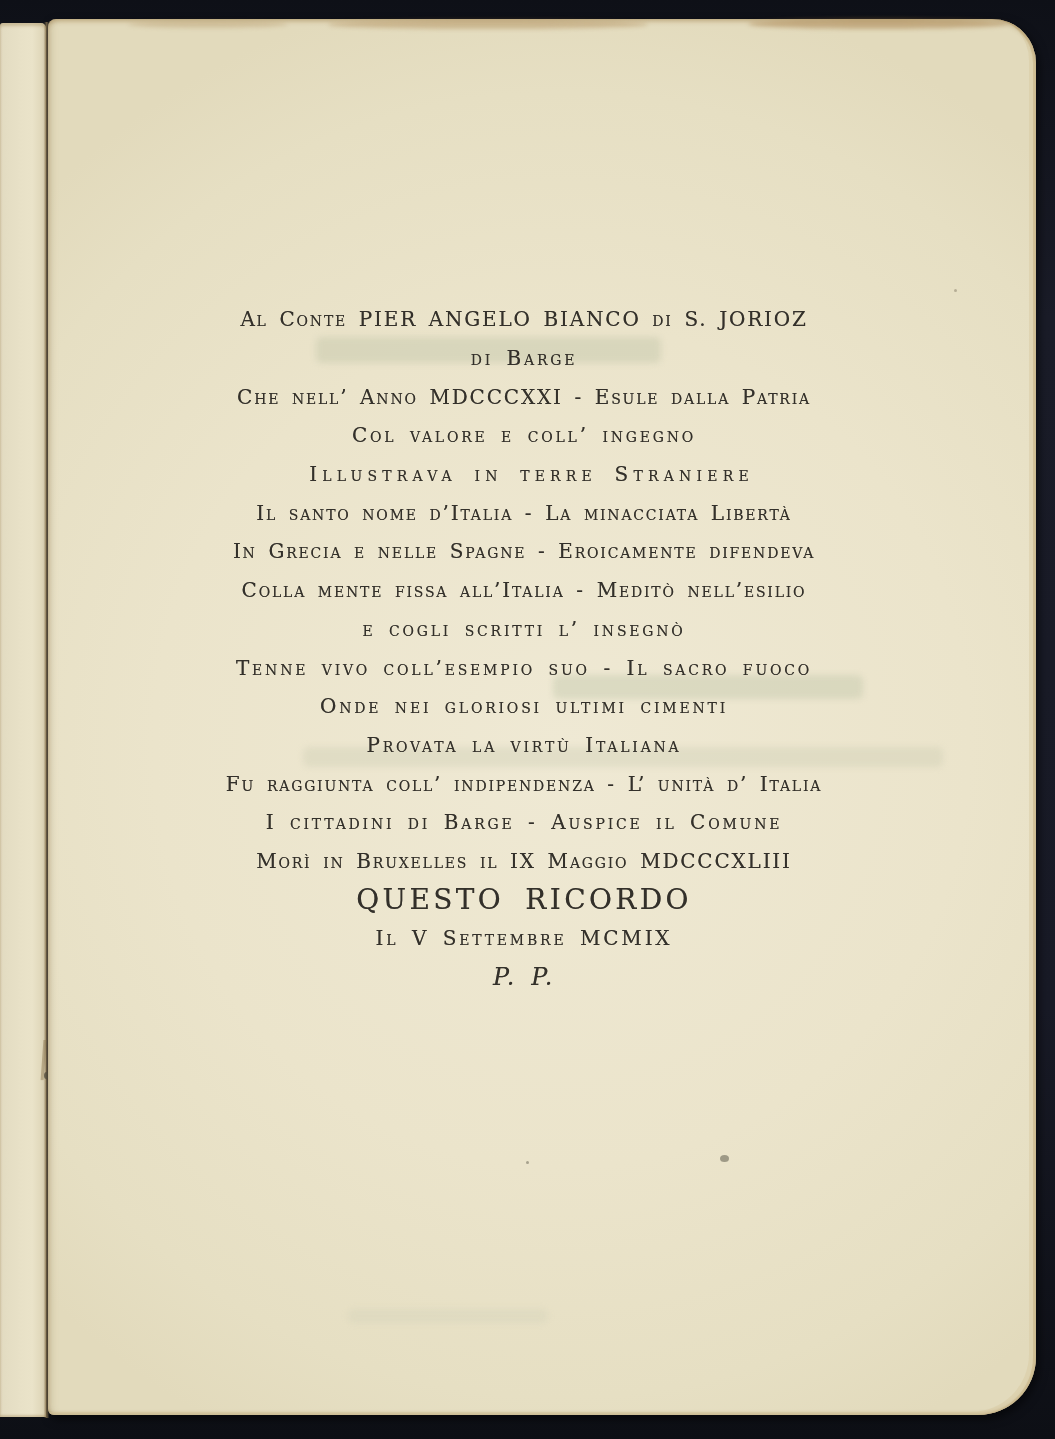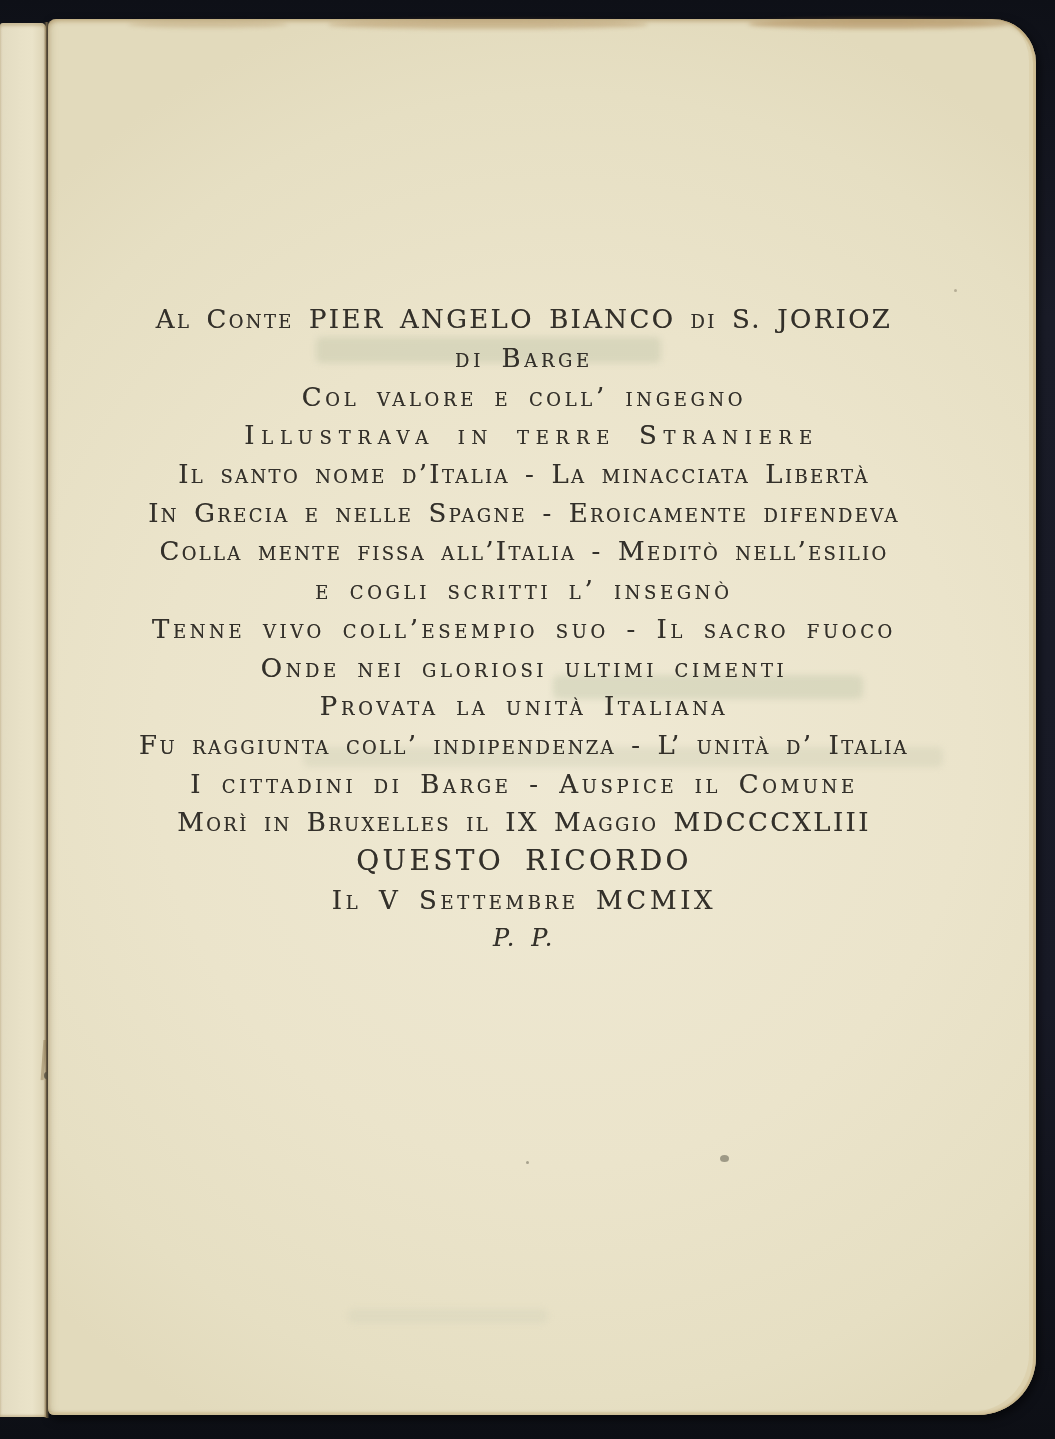--- a/index.html
+++ b/index.html
@@ -62,21 +62,21 @@
   .speck.k2{left:478px;top:1142px;width:3px;height:3px;background:rgba(100,96,80,.5);}
   .speck.k3{left:906px;top:270px;width:3px;height:3px;background:rgba(110,100,80,.4);}
   
   .dedication{
     position:absolute;left:0;top:281px;width:952px;
     color:#33302a;
     text-shadow:0 0 .5px rgba(51,48,42,.55);
   }
   .line{
     height:38.7px;display:flex;align-items:center;justify-content:center;
-    font-size:26px;font-variant:small-caps;
+    font-size:20px;font-variant:small-caps;
     letter-spacing:.09em;word-spacing:.18em;white-space:nowrap;
   }
   .line.wide{letter-spacing:.26em;word-spacing:.3em;padding-left:15px;}
   .line.mid{letter-spacing:.14em;word-spacing:.22em;text-align:right;}
   .line.big{font-size:28px;font-variant:normal;letter-spacing:.12em;word-spacing:.32em;}
   .line.pp{font-size:24px;font-variant:normal;letter-spacing:.1em;font-style:italic;}
 </style>
 </head>
 <body>
 
@@ -94,29 +94,30 @@
     <div class="stain s3"></div>
 
     <div class="ghost g1"></div>
     <div class="ghost g2"></div>
     <div class="ghost g3"></div>
     <div class="ghost g4"></div>
 
     <div class="dedication">
       <div class="line">Al Conte PIER ANGELO BIANCO di S. JORIOZ</div>
       <div class="line mid">di Barge</div>
+      <div class="line">Che nell’ Anno MDCCCXXI  -  Esule dalla Patria</div>
       <div class="line mid">Col valore e coll’ ingegno</div>
       <div class="line wide">Illustrava in terre Straniere</div>
       <div class="line">Il santo nome d’Italia - La minacciata Libertà</div>
       <div class="line">In Grecia e nelle Spagne - Eroicamente difendeva</div>
       <div class="line">Colla mente fissa all’Italia - Meditò nell’esilio</div>
       <div class="line mid">e cogli scritti l’ insegnò</div>
       <div class="line mid">Tenne vivo coll’esempio suo - Il sacro fuoco</div>
       <div class="line mid">Onde nei gloriosi ultimi cimenti</div>
-      <div class="line mid">Provata la unità Italiana</div>
+      <div class="line mid">Provata la virtù Italiana</div>
       <div class="line">Fu raggiunta coll’ indipendenza - L’ unità d’ Italia</div>
       <div class="line mid">I cittadini di Barge - Auspice il Comune</div>
       <div class="line">Morì in Bruxelles il IX Maggio MDCCCXLIII</div>
       <div class="line big">QUESTO  RICORDO</div>
       <div class="line mid">Il V Settembre MCMIX</div>
       <div class="line pp">P. P.</div>
     </div>
 
     <div class="speck k1"></div>
     <div class="speck k2"></div>

